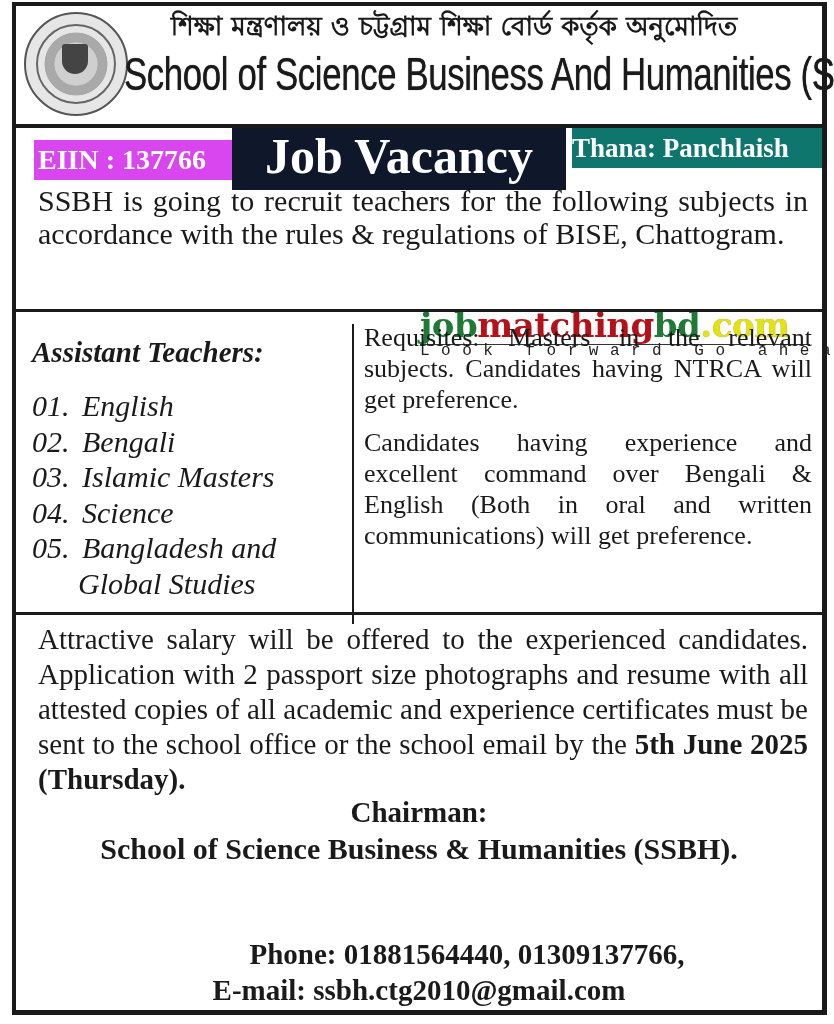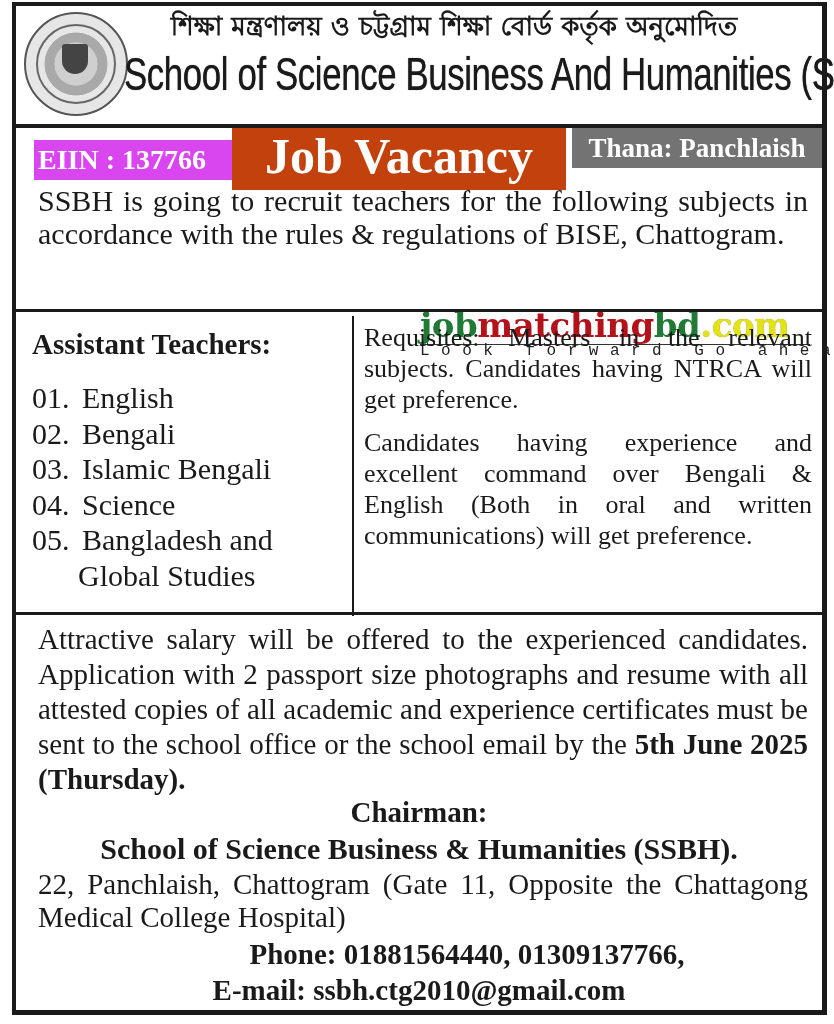--- a/index.html
+++ b/index.html
@@ -6,32 +6,32 @@
   body { width: 834px; height: 1024px; overflow: hidden; font-family: "Liberation Serif", serif; color: #1a1a1a; }
   .frame { position: absolute; left: 12px; top: 2px; width: 806px; height: 1004px; border: 4px solid #1a1a1a; border-right-width: 5px; border-bottom-width: 5px; background: #fff; }
   .header { position: absolute; left: 0; top: 0; width: 806px; height: 118px; }
   .logo { position: absolute; left: 8px; top: 6px; width: 100px; height: 100px; border-radius: 50%; border: 2px solid #555; background: radial-gradient(circle at 50% 50%, #cfcfcf 0 30%, #a9a9a9 31% 44%, #e6e6e6 45% 100%); }
   .logo .ring { position: absolute; left: 10px; top: 10px; width: 76px; height: 76px; border-radius: 50%; border: 2px solid #666; }
   .logo .shield { position: absolute; left: 36px; top: 30px; width: 26px; height: 30px; background: #444; border-radius: 3px 3px 13px 13px; }
   .bangla { position: absolute; left: 0; right: 0; top: 0; text-align: center; font-size: 26px; font-weight: bold; font-family: "DejaVu Sans", sans-serif; letter-spacing: 0px; padding-left: 70px; }
   .school-title { position: absolute; left: 108px; top: 40px; font-size: 47px; font-family: "Liberation Sans Narrow", "Liberation Sans", sans-serif; transform: scaleX(0.74); transform-origin: left top; white-space: nowrap; letter-spacing: -0.5px; text-shadow: 0 0 1px #333; }
   .bar { position: absolute; left: 0; top: 118px; width: 806px; height: 40px; border-top: 4px solid #1a1a1a; }
   .eiin { position: absolute; left: 0; top: 12px; width: 210px; height: 40px; background: #d946ef; color: #fff; font-weight: bold; font-size: 28px; line-height: 40px; padding-left: 4px; box-sizing: border-box; white-space: nowrap; margin-left: 18px; }
-  .jobvac { position: absolute; left: 216px; top: 0; width: 334px; height: 62px; background: #c2410c; color: #fff; font-weight: bold; font-size: 50px; line-height: 56px; text-align: center; white-space: nowrap; }
-  .thana { position: absolute; left: 556px; top: 0; width: 250px; height: 40px; background: #737373; color: #fff; font-weight: bold; font-size: 27px; line-height: 40px; text-align: center; white-space: nowrap; }
+  .jobvac { position: absolute; left: 216px; top: 0; width: 334px; height: 62px; background: #0f172a; color: #fff; font-weight: bold; font-size: 50px; line-height: 56px; text-align: center; white-space: nowrap; }
+  .thana { position: absolute; left: 556px; top: 0; width: 250px; height: 40px; background: #0f766e; color: #fff; font-weight: bold; font-size: 27px; line-height: 40px; text-align: left; white-space: nowrap; }
   .intro { position: absolute; left: 22px; top: 178px; width: 770px; font-size: 30px; line-height: 33px; text-align: justify; }
   .intro p { margin: 0; }
   .watermark { position: absolute; left: 404px; top: 252px; width: 390px; height: 50px; }
   .wm-text { font-family: "DejaVu Serif", serif; font-weight: bold; font-size: 34px; letter-spacing: -0.5px; line-height: 38px; white-space: nowrap; margin-top: 48px; }
   .wm-green { color: #1f7a35; }
   .wm-red { color: #b3121b; }
   .wm-yellow { color: #e3e312; text-shadow: 0 0 1px #777; }
   .wm-tag { font-family: "Liberation Mono", monospace; font-size: 16px; letter-spacing: 11.5px; color: #222; border-top: 1px solid #333; line-height: 12px; white-space: nowrap; }
   .table { position: absolute; left: 0; top: 303px; width: 806px; height: 300px; border-top: 3px solid #1a1a1a; border-bottom: 3px solid #1a1a1a; }
-  .col-left { position: absolute; left: 0; top: 4px; width: 336px; height: 100%; border-right: 2px solid #1a1a1a; }
+  .col-left { position: absolute; left: 0; top: 12px; width: 336px; height: 100%; border-right: 2px solid #1a1a1a; font-style: italic; }
   .col-right { position: absolute; left: 338px; top: 0; width: 468px; height: 100%; }
   .at-title { position: absolute; left: 16px; top: 12px; font-weight: bold; font-size: 29px; white-space: nowrap; }
   .subjects { position: absolute; left: 16px; top: 64px; list-style: none; margin: 0; padding: 0; font-size: 30px; line-height: 35.5px; }
   .subjects li .num { display: inline-block; width: 50px; }
   .subjects li.cont { padding-left: 46px; }
   .req { position: absolute; left: 10px; top: 10px; width: 448px; font-size: 26px; line-height: 31px; text-align: justify; }
   .req p { margin: 0 0 12px 0; }
   .body-text { position: absolute; left: 22px; top: 616px; width: 770px; font-size: 29px; line-height: 35px; text-align: justify; }
   .body-text b { font-weight: bold; }
   .center-bold { position: absolute; left: 0; width: 806px; text-align: center; font-weight: bold; font-size: 29px; white-space: nowrap; }
@@ -65,34 +65,33 @@
     <div class="wm-text"><span class="wm-green">job</span><span class="wm-red">matching</span><span class="wm-green">bd</span><span class="wm-yellow">.com</span></div>
     <div class="wm-tag">Look forward Go ahead</div>
   </div>
 
   <div class="table">
     <div class="col-left">
       <div class="at-title">Assistant Teachers:</div>
       <ul class="subjects">
         <li><span class="num">01.</span><span>English</span></li>
         <li><span class="num">02.</span><span>Bengali</span></li>
-        <li><span class="num">03.</span><span>Islamic Bengali</span></li>
+        <li><span class="num">03.</span><span>Islamic Masters</span></li>
         <li><span class="num">04.</span><span>Science</span></li>
         <li><span class="num">05.</span><span>Bangladesh and</span></li>
         <li class="cont">Global Studies</li>
       </ul>
     </div>
     <div class="col-right">
       <div class="req">
         <p>Requisites: Masters in the relevant subjects. Candidates having NTRCA will get preference.</p>
         <p>Candidates having experience and excellent command over Bengali &amp; English (Both in oral and written communications) will get preference.</p>
       </div>
     </div>
   </div>
 
   <div class="body-text"><span>Attractive salary will be offered to the experienced candidates. Application with 2 passport size photographs and resume with all attested copies of all academic and experience certificates must be sent to the school office or the school email by the </span><b>5th June 2025 (Thursday).</b></div>
 
   <div class="center-bold" style="top:790px;">Chairman:</div>
   <div class="center-bold" style="top:826px; font-size:30px;">School of Science Business &amp; Humanities (SSBH).</div>
-  <div class="address">22, Panchlaish, Chattogram (Gate 11, Opposite the Chattagong Medical College Hospital)</div>
   <div class="center-bold" style="top:932px;margin-left:48px;">Phone: 01881564440, 01309137766,</div>
   <div class="center-bold" style="top:968px;">E-mail: ssbh.ctg2010@gmail.com</div>
 </div>
 
 </body></html>

